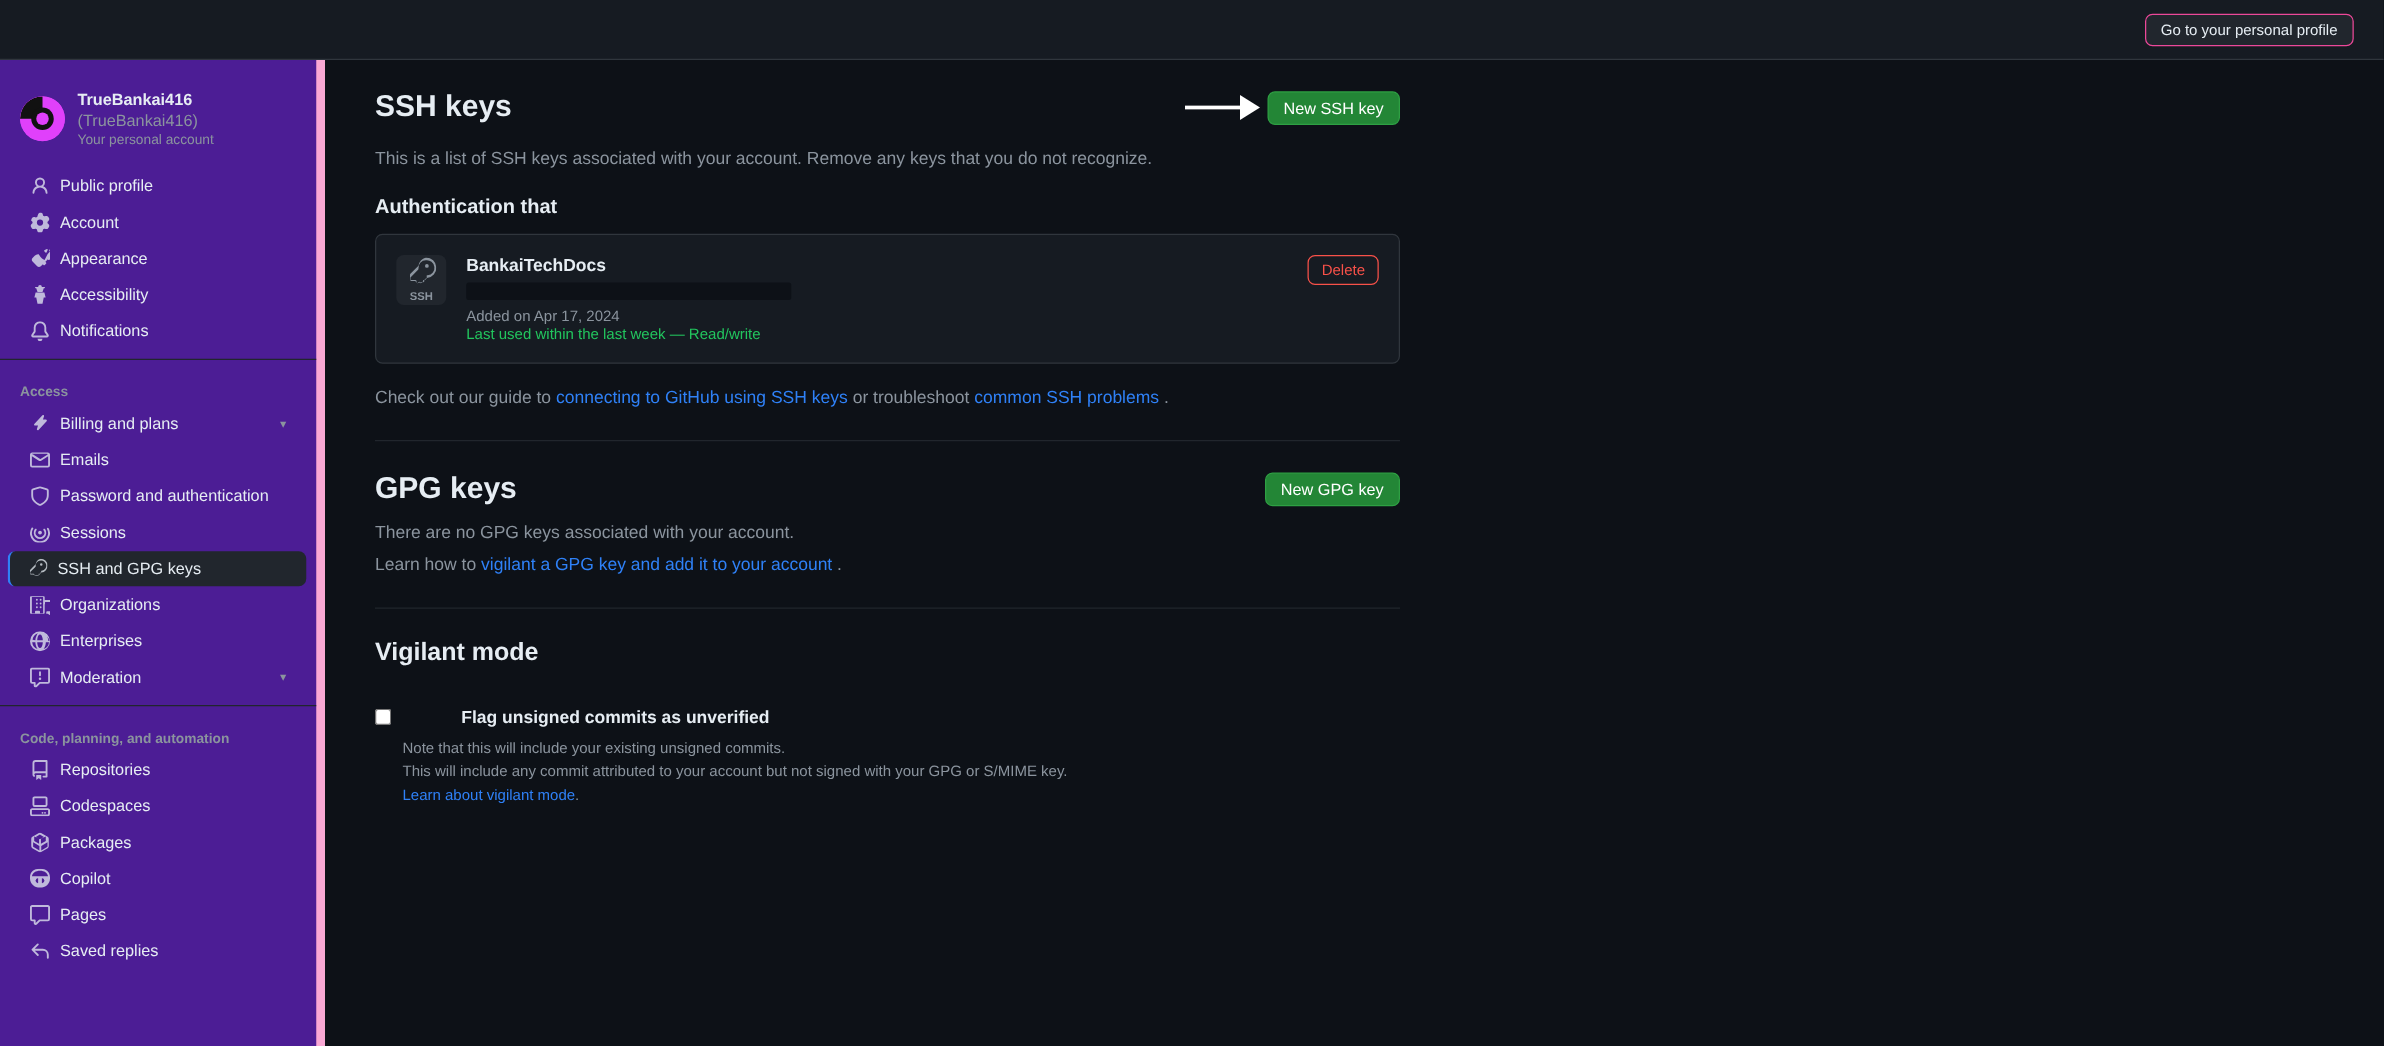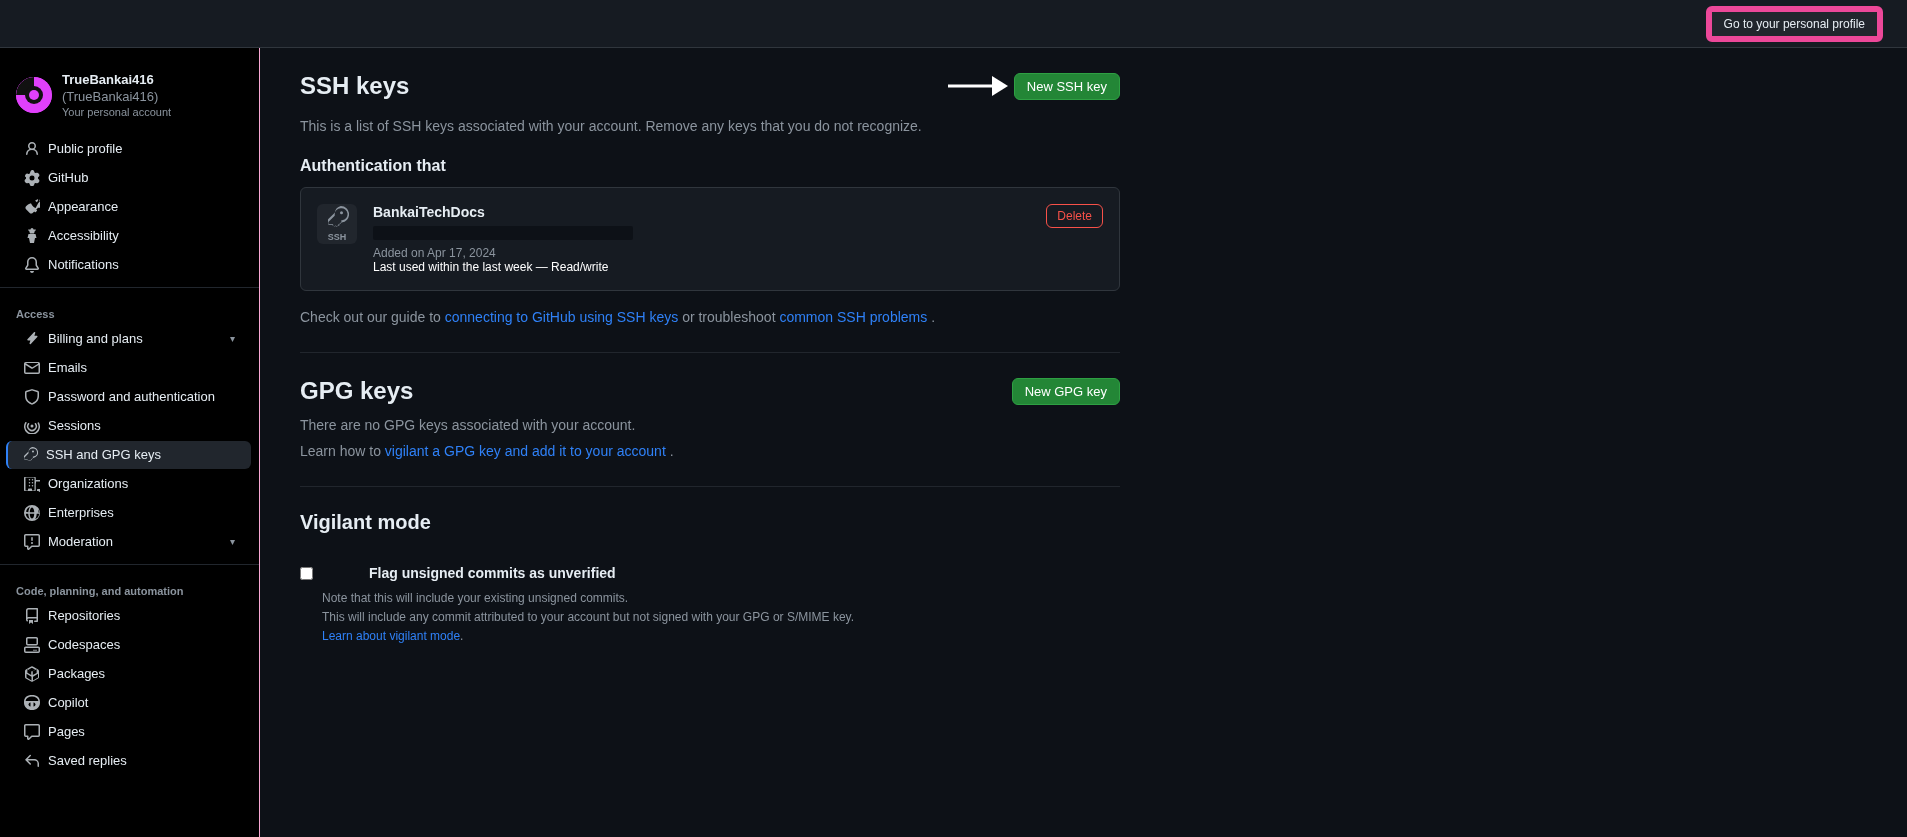--- a/index.html
+++ b/index.html
@@ -26,22 +26,22 @@
     .layout {
       display: flex;
       min-height: calc(100vh - 48px);
     }
 
     
     .sidebar {
       width: 260px;
       min-width: 260px;
       padding: 16px 0;
-      border-right: 1px solid #f9a8d4;
-      background-color: #000000;
+      border-right: 7px solid #f9a8d4;
+      background-color: #4c1d95;
     }
 
     .user-header {
       display: flex;
       align-items: center;
       padding: 8px 16px 16px 16px;
     }
 
     .avatar {
       width: 36px;
@@ -236,21 +236,21 @@
       width: 260px;
       height: 16px;
     }
 
     .ssh-key-meta {
       font-size: 12px;
       color: #8b949e;
     }
 
     .ssh-key-meta .last-used {
-      color: #ffffff;
+      color: #22c55e;
     }
 
     .delete-btn {
       background-color: transparent;
       color: #f85149;
       border: 1px solid #f85149;
       border-radius: 6px;
       padding: 4px 10px;
       font-size: 12px;
       cursor: pointer;
@@ -317,21 +317,21 @@
       font-size: 12px;
       color: #8b949e;
       margin-left: 22px;
       margin-top: 4px;
       line-height: 1.6;
     }
 
     .go-profile-btn {
       background-color: #21262d;
       color: #e6edf3;
-      border: 6px solid #ec4899;
+      border: 1px solid #ec4899;
       border-radius: 6px;
       padding: 5px 12px;
       font-size: 12px;
       cursor: pointer;
       margin-left: auto;
     }
 
     
     .arrow-wrapper {
       display: flex;
@@ -408,21 +408,21 @@
           <span>Public profile</span>
         </a>
       </li>
       <li>
         <a href="#">
           <span class="nav-icon">
             <svg width="16" height="16" viewBox="0 0 16 16" fill="currentColor">
                 <path d="M8 0a8.2 8.2 0 0 1 .701.031C9.444.095 9.99.645 10.16 1.29l.288 1.107c.018.066.079.158.212.224.231.114.454.243.668.386.123.082.233.09.299.071l1.103-.303c.644-.176 1.392.021 1.82.63.27.385.506.792.704 1.218.315.675.111 1.422-.364 1.891l-.814.806c-.049.048-.098.147-.088.294.016.257.016.515 0 .772-.01.147.038.246.088.294l.814.806c.475.469.679 1.216.364 1.891a7.977 7.977 0 0 1-.704 1.217c-.428.61-1.176.807-1.82.63l-1.103-.303c-.066-.019-.176-.011-.299.071a5.909 5.909 0 0 1-.668.386c-.133.066-.194.158-.212.224l-.288 1.107c-.17.645-.715 1.195-1.458 1.26a8.006 8.006 0 0 1-1.402 0c-.743-.065-1.289-.615-1.458-1.26l-.288-1.107c-.018-.066-.079-.158-.212-.224a5.738 5.738 0 0 1-.668-.386c-.123-.082-.233-.09-.299-.071l-1.103.303c-.644.176-1.392-.021-1.82-.63a8.12 8.12 0 0 1-.704-1.218c-.315-.675-.111-1.422.364-1.891l.814-.806c.049-.048.098-.147.088-.294a6.214 6.214 0 0 1 0-.772c.01-.147-.038-.246-.088-.294l-.814-.806C.99 6.93.786 6.183 1.101 5.508a7.95 7.95 0 0 1 .704-1.217c.428-.61 1.176-.807 1.82-.63l1.103.303c.066.019.176.011.299-.071.214-.143.437-.272.668-.386.133-.066.194-.158.212-.224l.288-1.107C6.761.645 7.307.095 8.05.031A8.18 8.18 0 0 1 8 0ZM5.5 8a2.5 2.5 0 1 0 5 0 2.5 2.5 0 0 0-5 0Z"></path>
               </svg>
           </span>
-          <span>GitHub</span>
+          <span>Account</span>
         </a>
       </li>
       <li>
         <a href="#">
           <span class="nav-icon">
             <svg width="16" height="16" viewBox="0 0 16 16" fill="currentColor">
                 <path d="M11.134 1.535c.7-.509 1.416-.942 2.013-1.156.401-.145.72-.104.862.048.142.152.183.47.038.871-.214.597-.647 1.313-1.156 2.013A9.678 9.678 0 0 1 11.134 1.535Zm-4.17 2.812-.521.055c-1.02.108-1.97.501-2.701 1.232L2.037 7.339c-.81.81-.81 2.125 0 2.934l3.69 3.691c.81.81 2.125.81 2.934 0l1.645-1.705c.731-.731 1.124-1.681 1.232-2.701l.055-.521a14.569 14.569 0 0 1-2.2-1.388 14.568 14.568 0 0 1-2.03-2.732Zm2.3 9.185c.36-.337.701-.685 1.02-1.044l.498.498a.75.75 0 0 0 1.06 0l.94-.94a.75.75 0 0 0 0-1.06l-.498-.498c.359-.319.707-.66 1.044-1.02.31-.331.612-.672.9-1.02l.31.31a.75.75 0 0 0 1.06 0l.94-.94a.75.75 0 0 0 0-1.06l-.31-.31c.348-.288.689-.59 1.02-.9.36-.337.701-.685 1.02-1.044l.31.31a.75.75 0 0 0 1.06 0l.94-.94a.75.75 0 0 0 0-1.06l-.31-.31c.348-.288.689-.59 1.02-.9 1.02-.952 1.855-1.927 2.365-2.78.506-.847.658-1.72.172-2.206-.486-.486-1.36-.334-2.206.172-.853.51-1.828 1.345-2.78 2.365-.31.331-.612.672-.9 1.02l-.31-.31a.75.75 0 0 0-1.06 0l-.94.94a.75.75 0 0 0 0 1.06l.31.31c-.288.348-.59.689-.9 1.02a14.584 14.584 0 0 0-.9 1.077Z"></path>
               </svg>
           </span>
           <span>Appearance</span>

